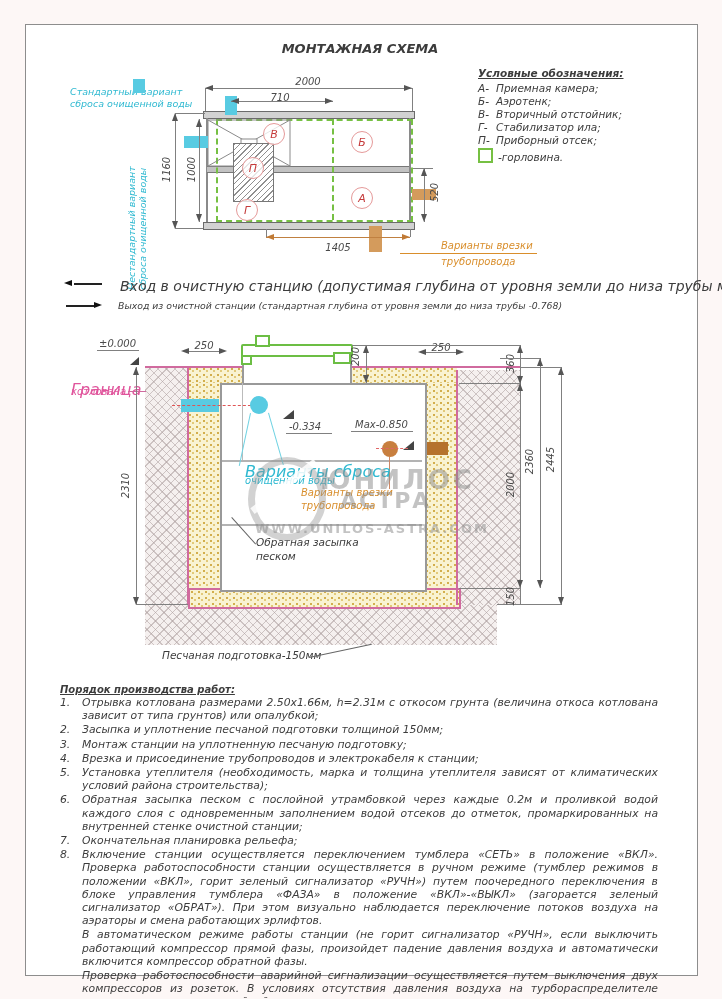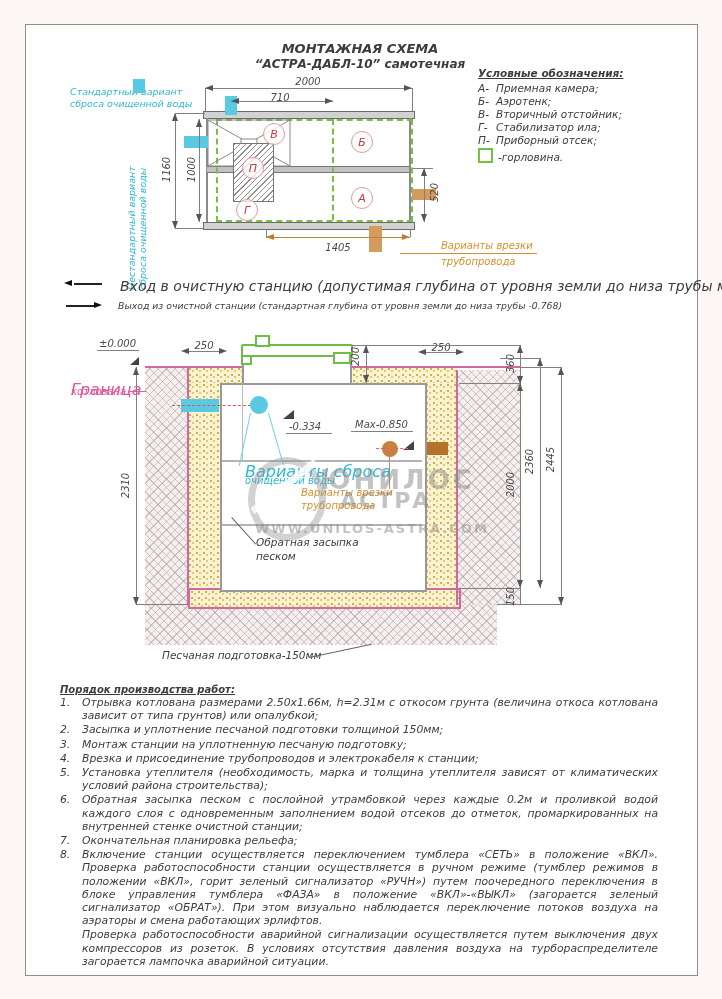--- a/index.html
+++ b/index.html
@@ -47,21 +47,20 @@
   .leg-row{position:absolute;left:478px;font-size:10.5px;font-style:italic;color:#3c3c3c;white-space:nowrap;}
   .leg-key{display:inline-block;width:18px;}
 </style>
 </head>
 <body>
 
 <div id="page">
   <div class="a" style="left:25px;top:24px;width:671px;height:950px;background:#fff;border:1px solid #8d8d8d;"></div>
 
   <div class="lbl" style="left:210px;top:41px;width:300px;text-align:center;font-size:13px;font-weight:bold;white-space:nowrap;">МОНТАЖНАЯ СХЕМА</div>
-  <div class="lbl" style="left:210px;top:57px;width:300px;text-align:center;font-size:12px;font-weight:bold;white-space:nowrap;">“АСТРА-ДАБЛ-10”  самотечная</div>
 
   <div class="leg-row" style="top:67px;font-weight:bold;text-decoration:underline;">Условные обозначения:</div>
   <div class="leg-row" style="top:82px;">
     <span class="leg-key">А-</span><span>Приемная камера;</span></div>
   <div class="leg-row" style="top:95px;">
     <span class="leg-key">Б-</span><span>Аэротенк;</span></div>
   <div class="leg-row" style="top:108px;">
     <span class="leg-key">В-</span><span>Вторичный отстойник;</span></div>
   <div class="leg-row" style="top:121px;">
     <span class="leg-key">Г-</span><span>Стабилизатор ила;</span></div>
@@ -298,16 +297,20 @@
     <div class="wrow">
         <span class="wnum">7.</span>
         <span class="wtext">Окончательная планировка рельефа;</span>
       </div>
     <div class="wrow">
         <span class="wnum">8.</span>
         <span class="wtext">Включение станции осуществляется переключением тумблера «СЕТЬ» в положение «ВКЛ». Проверка работоспособности станции осуществляется в ручном режиме (тумблер режимов в положении «ВКЛ», горит зеленый сигнализатор «РУЧН») путем поочередного переключения в блоке управления тумблера «ФАЗА»  в положение «ВКЛ»-«ВЫКЛ» (загорается зеленый сигнализатор «ОБРАТ»).   При этом визуально наблюдается переключение потоков воздуха на аэраторы и смена работающих эрлифтов.</span>
       </div>
     <div class="wrow">
         <span class="wnum"></span>
+        <span class="wtext">В автоматическом режиме работы станции (не горит сигнализатор «РУЧН», если выключить работающий компрессор прямой фазы, произойдет падение давления воздуха и автоматически включится компрессор обратной фазы.</span>
+      </div>
+    <div class="wrow">
+        <span class="wnum"></span>
         <span class="wtext">Проверка работоспособности аварийной сигнализации осуществляется путем выключения двух компрессоров из розеток. В условиях  отсутствия давления воздуха на турбораспределителе загорается лампочка аварийной ситуации.</span>
       </div>
   </div>
 </div>
 
 </body></html>

